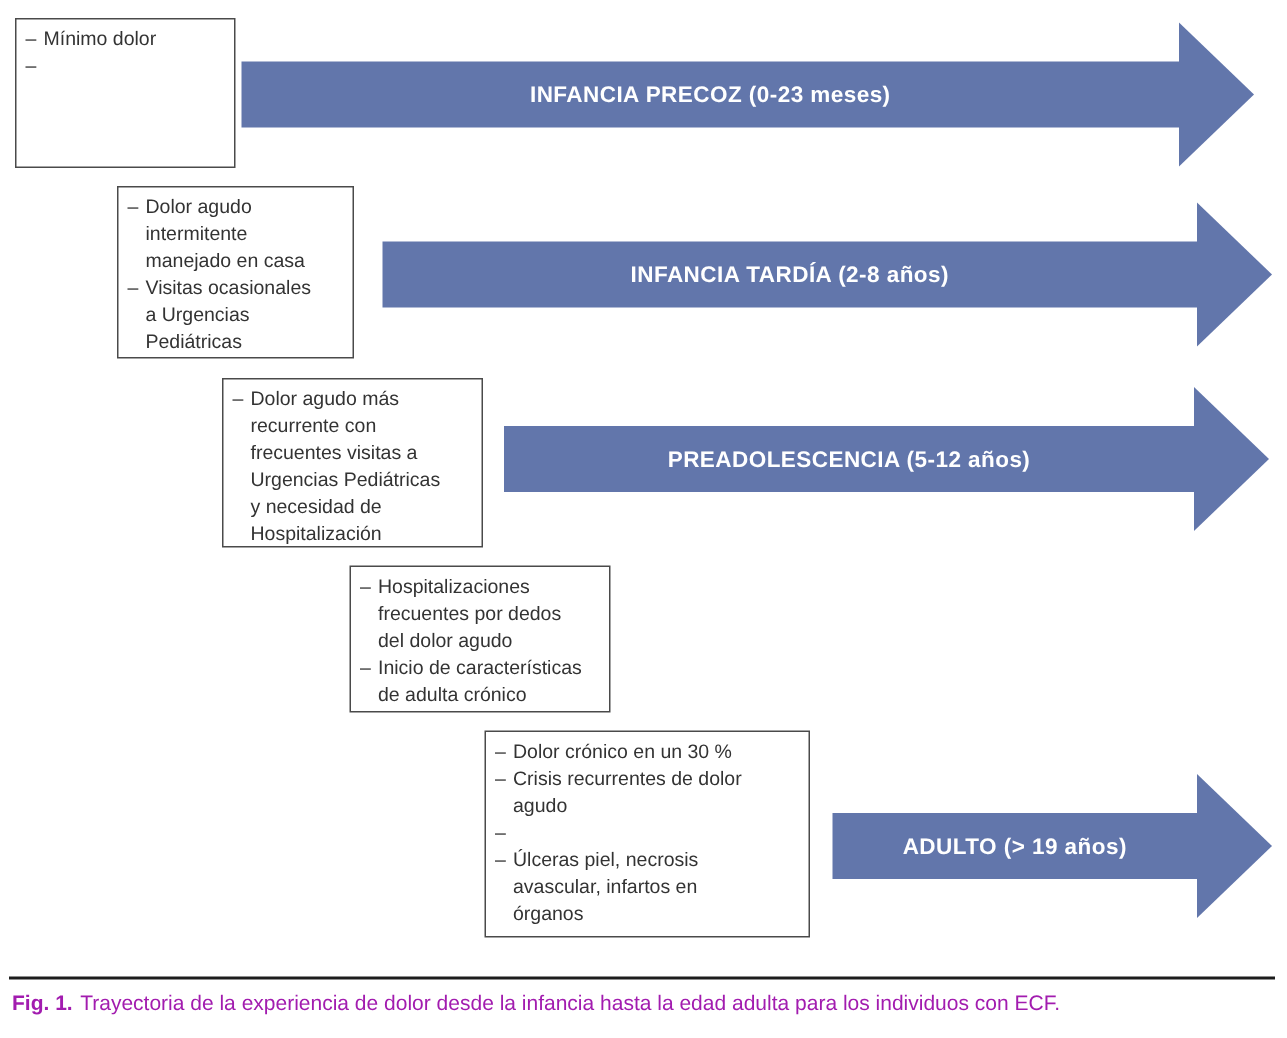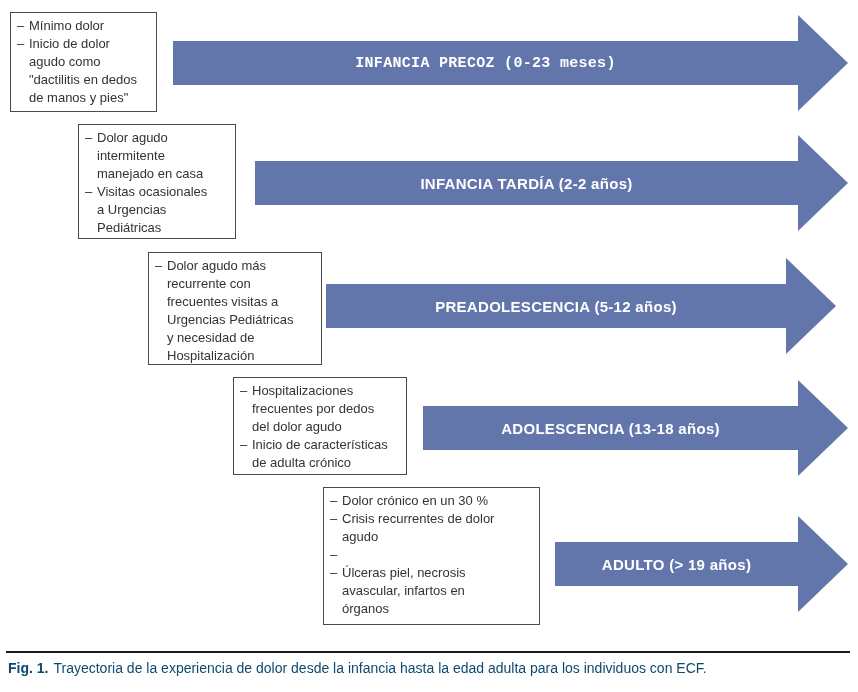--- a/index.html
+++ b/index.html
@@ -49,56 +49,52 @@
     white-space: nowrap;
   }
   .arrow .head {
     position: absolute;
     right: 0; top: 0;
     width: 0; height: 0;
     border-top: 48px solid transparent;
     border-bottom: 48px solid transparent;
     border-left: 50px solid var(--arrow_fill, #6276AB);
   }
-  .s0-arrow { left: 173px; top: 15px;  width: 675px; font-family: Liberation Mono, monospace; }
+  .s0-arrow { left: 161px; top: 15px;  width: 675px; }
   .s1-arrow { left: 255px; top: 135px; width: 593px; }
-  .s2-arrow { left: 326px; top: 258px; width: 510px; }
+  .s2-arrow { left: 336px; top: 258px; width: 510px; }
   .s3-arrow { left: 423px; top: 380px; width: 425px; }
   .s4-arrow { left: 555px; top: 516px; width: 293px; text-align: center; }
 
   
   .caption-rule {
     position: absolute;
     left: 6px; right: 8px; top: 651px;
     border-top: 2px solid #1c1c1c;
   }
   .caption {
     position: absolute;
     left: 8px; top: 660px; right: 8px;
     font-size: 14px;
-    color: #0c4a6e;
+    color: #a21caf;
   }
   .caption .cap-label { font-weight: bold; margin-right: 5px; }
 </style>
 </head>
 <body>
 
 <div class="figure">
 
   <div class="notes-box s0-box">
     <div class="bullet">
       <span class="dash">–</span>
       <span class="btext">Mínimo dolor</span>
     </div>
     <div class="bullet">
       <span class="dash">–</span>
-      <span class="btext">Inicio de dolor
-agudo como
-"dactilitis en dedos
-de manos y pies"</span>
     </div>
   </div>
   <div class="arrow s0-arrow">
     <div class="shaft">
       <span class="alabel">INFANCIA PRECOZ (0-23 meses)</span>
     </div>
     <div class="head"></div>
   </div>
 
   <div class="notes-box s1-box">
@@ -110,21 +106,21 @@
     </div>
     <div class="bullet">
       <span class="dash">–</span>
       <span class="btext">Visitas ocasionales
 a Urgencias
 Pediátricas</span>
     </div>
   </div>
   <div class="arrow s1-arrow">
     <div class="shaft">
-      <span class="alabel">INFANCIA TARDÍA (2-2 años)</span>
+      <span class="alabel">INFANCIA TARDÍA (2-8 años)</span>
     </div>
     <div class="head"></div>
   </div>
 
   <div class="notes-box s2-box">
     <div class="bullet">
       <span class="dash">–</span>
       <span class="btext">Dolor agudo más
 recurrente con
 frecuentes visitas a
@@ -145,26 +141,20 @@
       <span class="dash">–</span>
       <span class="btext">Hospitalizaciones
 frecuentes por dedos
 del dolor agudo</span>
     </div>
     <div class="bullet">
       <span class="dash">–</span>
       <span class="btext">Inicio de características
 de adulta crónico</span>
     </div>
-  </div>
-  <div class="arrow s3-arrow">
-    <div class="shaft">
-      <span class="alabel">ADOLESCENCIA (13-18 años)</span>
-    </div>
-    <div class="head"></div>
   </div>
 
   <div class="notes-box s4-box">
     <div class="bullet">
       <span class="dash">–</span>
       <span class="btext">Dolor crónico en un 30 %</span>
     </div>
     <div class="bullet">
       <span class="dash">–</span>
       <span class="btext">Crisis recurrentes de dolor

